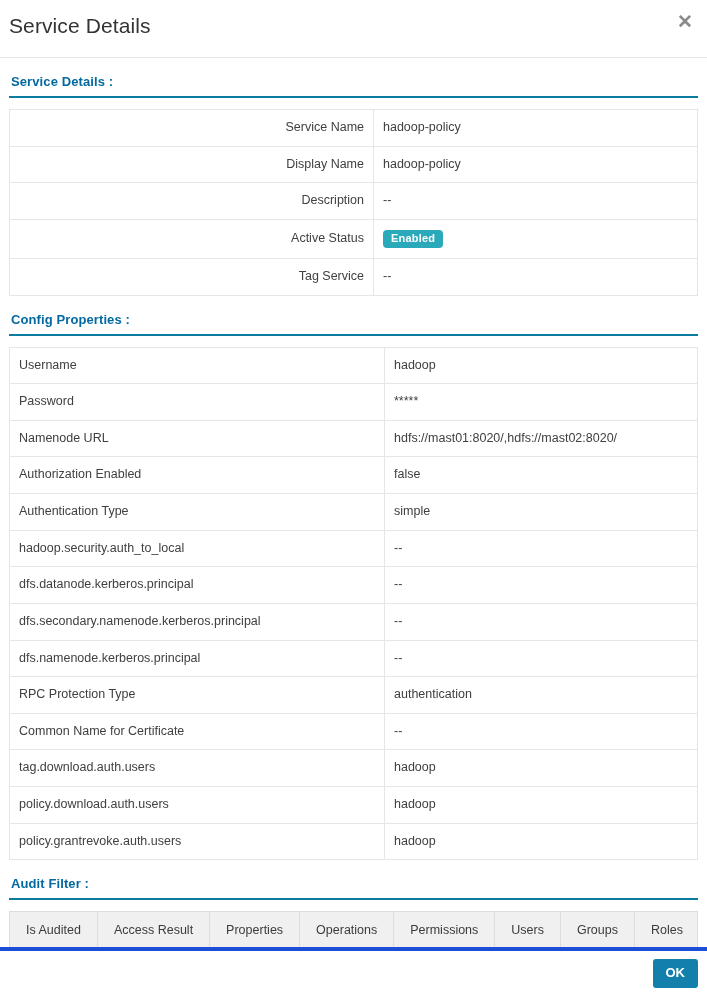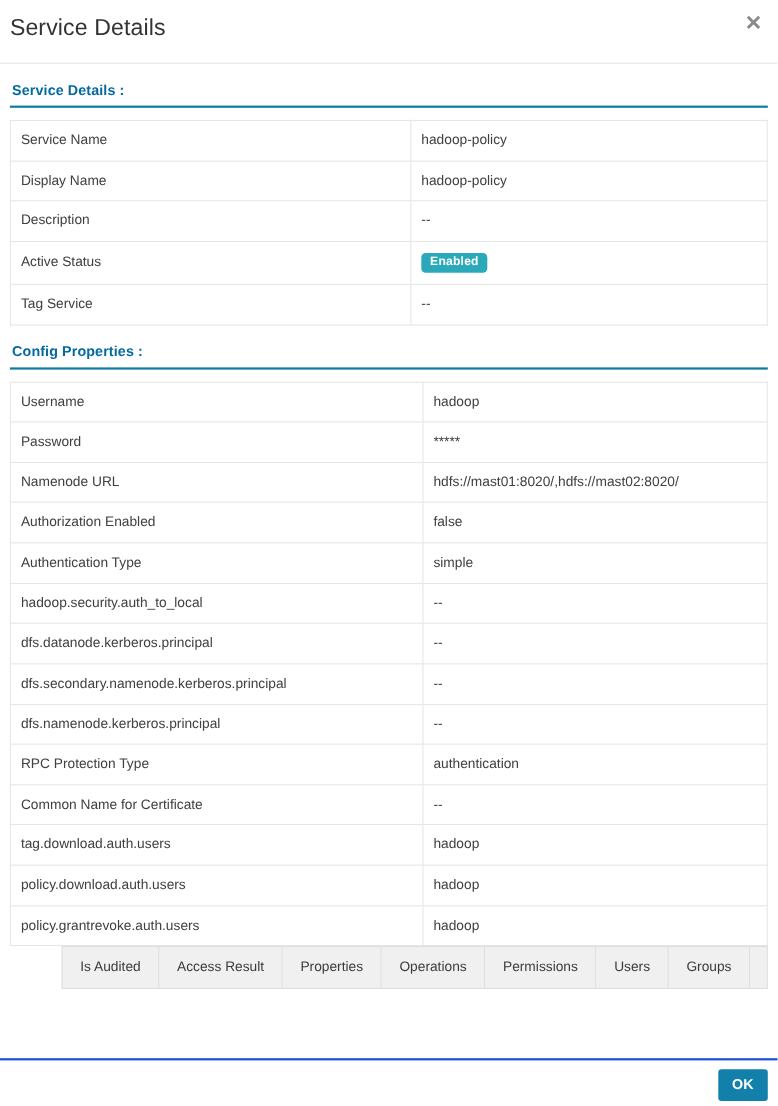--- a/index.html
+++ b/index.html
@@ -80,21 +80,21 @@
   table.detail-table td {
     border: 1px solid #e6e6e6;
     padding: 10px 9px;
     color: #404040;
     vertical-align: middle;
     line-height: 1.25;
     word-break: break-word;
     height: 13px;
   }
   table.detail-table td.key { width: 345px; }
-  table.service-table td.key { width: 345px; }
+  table.service-table td.key { width: 345px; text-align: right; }
   table.config-table td.key { width: 356px; }
 
   td.subhead {
     font-weight: 700;
     color: #333333;
     font-size: 12.5px;
   }
 
   .badge-enabled {
     display: inline-block;
@@ -110,43 +110,42 @@
 
   .dash { color: #555555; }
 
   
   .tab-strip {
     display: flex;
     border: 1px solid #dddddd;
     background: #f0f0f0;
     box-sizing: border-box;
     overflow: hidden;
-    margin-left: 47px;
   }
   .tab-item {
     padding: 11px 16px 11px 16px;
     font-size: 12.5px;
     color: #3b3b3b;
     border-right: 1px solid #dddddd;
     background: #f0f0f0;
     white-space: nowrap;
     cursor: pointer;
     text-align: center;
     line-height: 1.2;
   }
   .tab-item:last-child { border-right: none; text-align: right; }
 
   
   .modal-footer {
     position: absolute;
     left: 0;
     right: 0;
-    bottom: 0;
+    bottom: 15px;
     height: 43px;
-    border-top: 2px solid #1d4ed8;
+    border-top: 4px solid #1d4ed8;
     box-sizing: border-box;
     padding: 0 9px;
   }
   .ok-btn {
     position: absolute;
     right: 9px;
     top: 8px;
     background: #1380ac;
     color: #ffffff;
     border: none;
@@ -250,20 +249,21 @@
           <td class="key ">policy.download.auth.users</td>
           <td>hadoop</td>
         </tr>
         <tr>
           <td class="key ">policy.grantrevoke.auth.users</td>
           <td>hadoop</td>
         </tr>
       </tbody>
   </table>
 
+  <div class="section-head">Audit Filter :</div>
   <div class="tab-strip">
       <div class="tab-item">Is Audited</div>
       <div class="tab-item">Access Result</div>
       <div class="tab-item">Properties</div>
       <div class="tab-item">Operations</div>
       <div class="tab-item">Permissions</div>
       <div class="tab-item">Users</div>
       <div class="tab-item">Groups</div>
       <div class="tab-item">Roles</div>
     </div>

